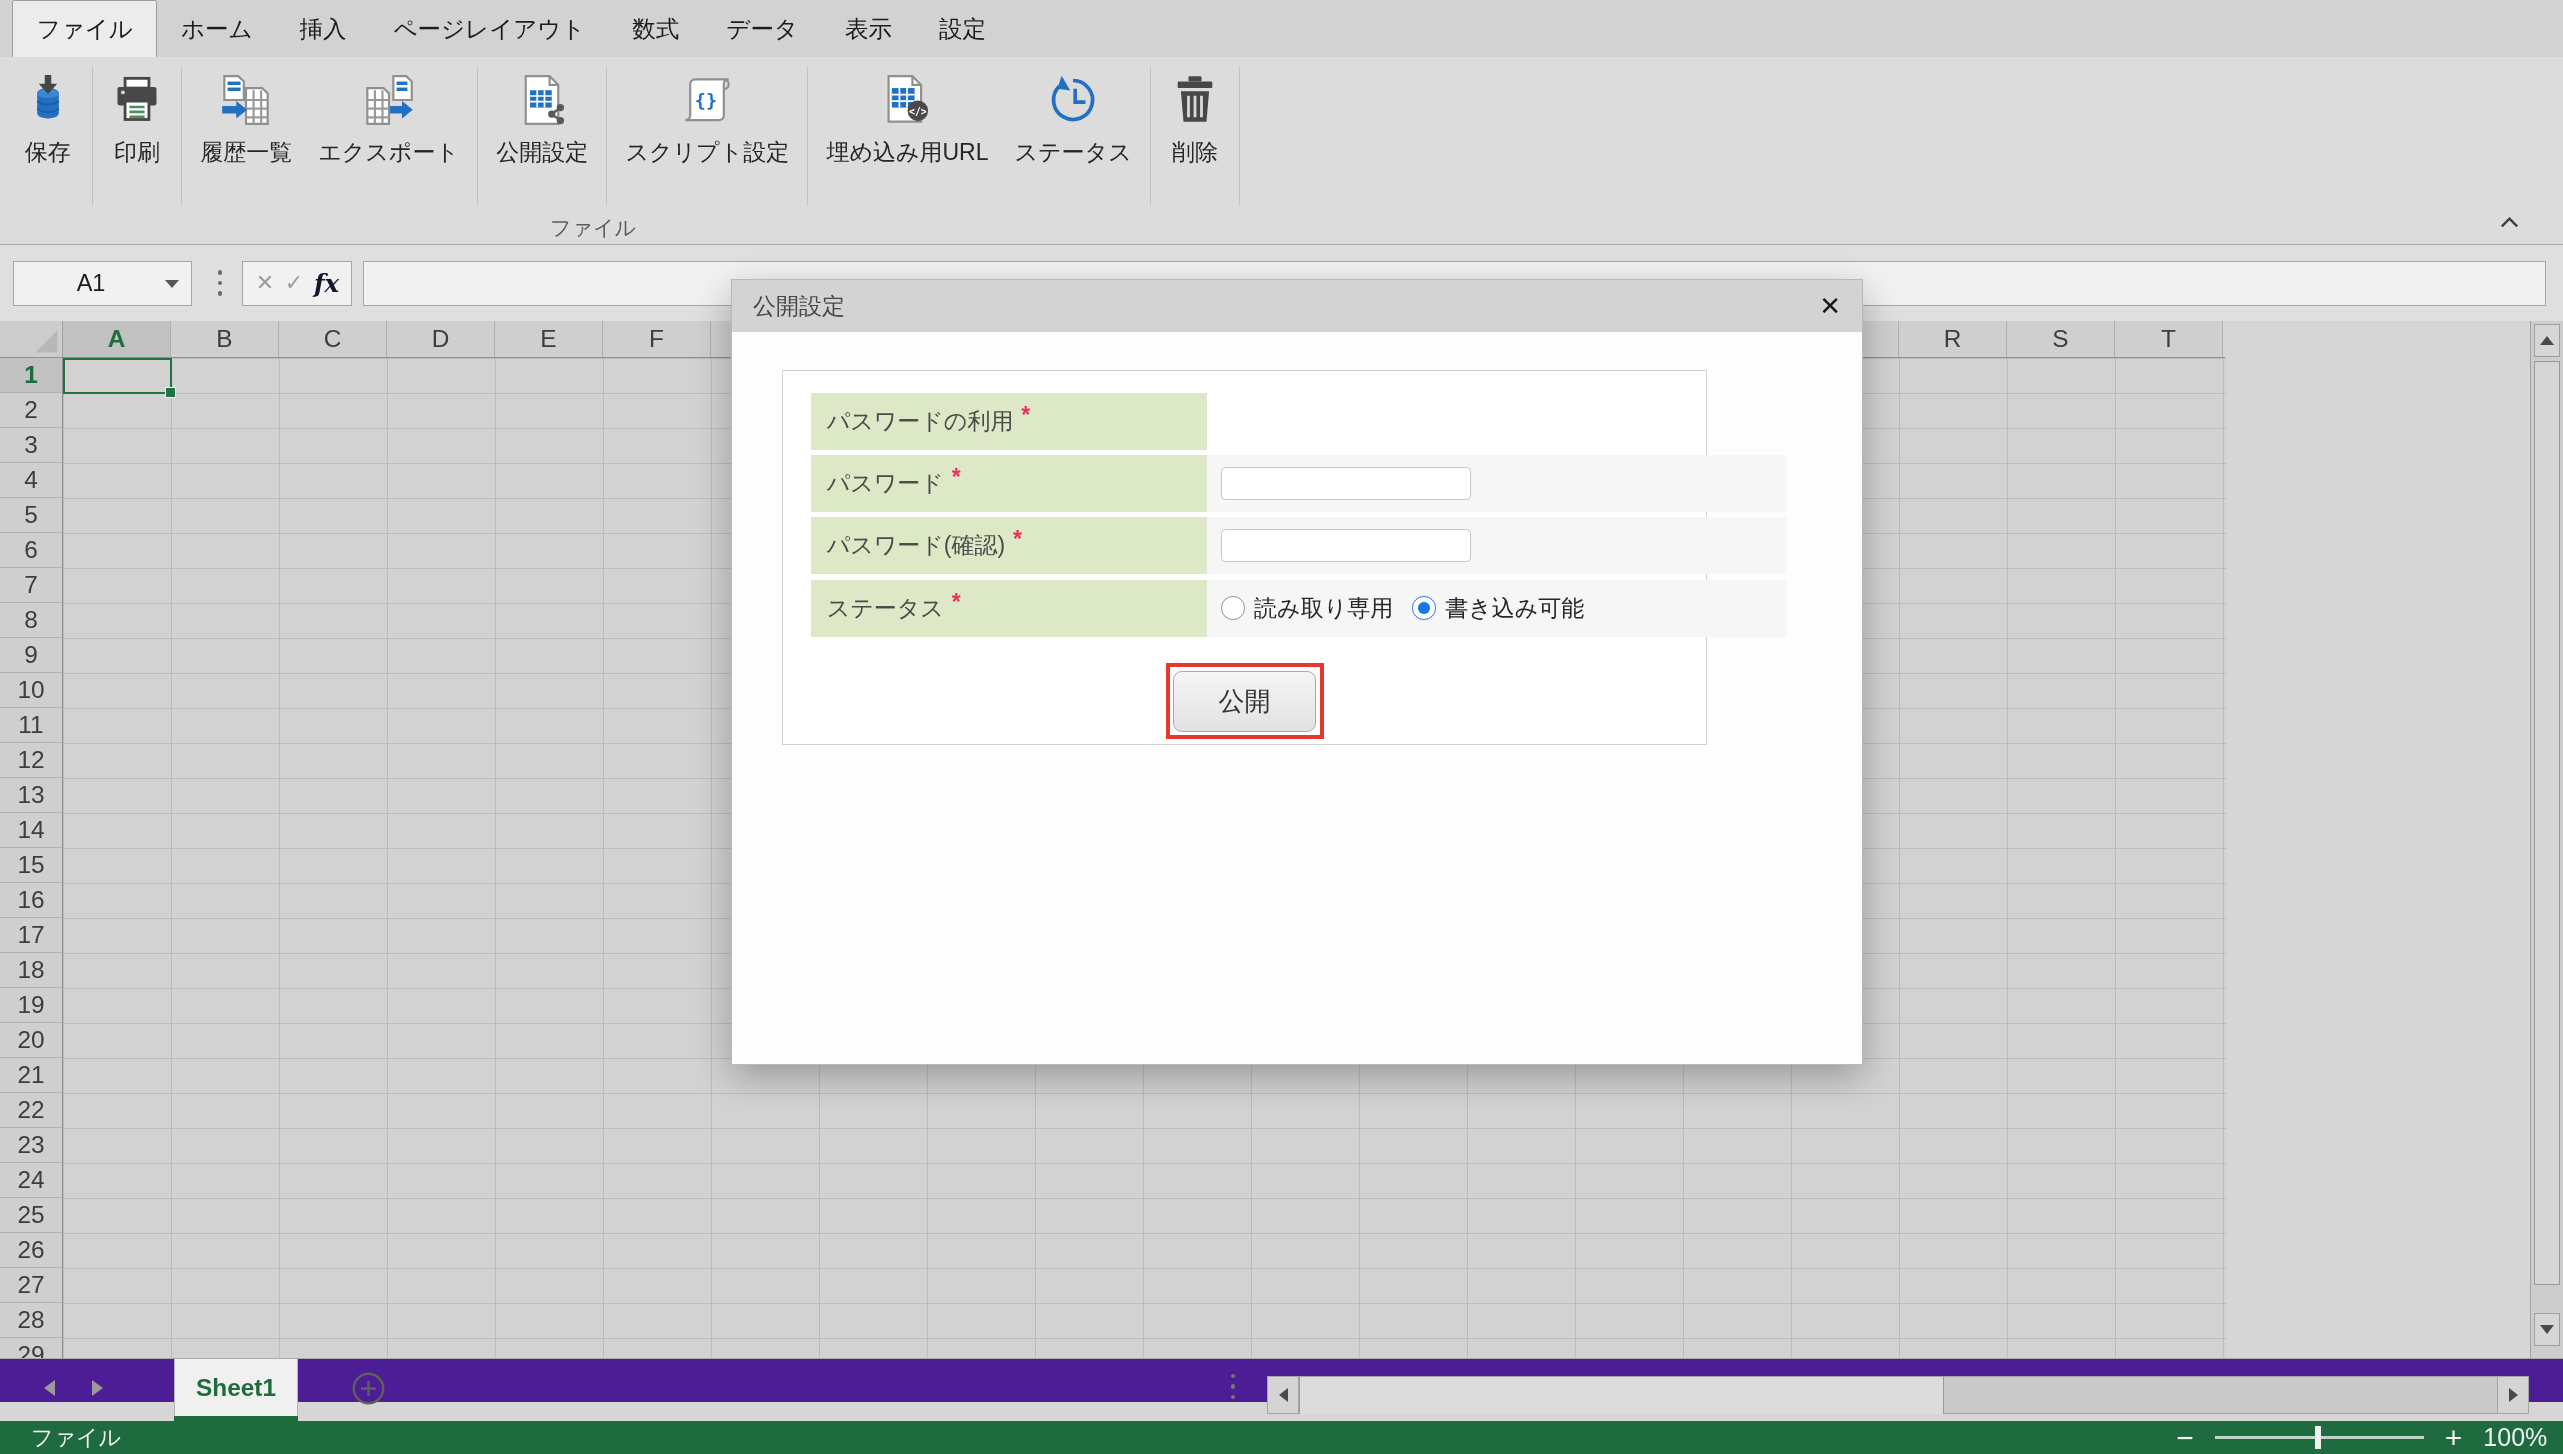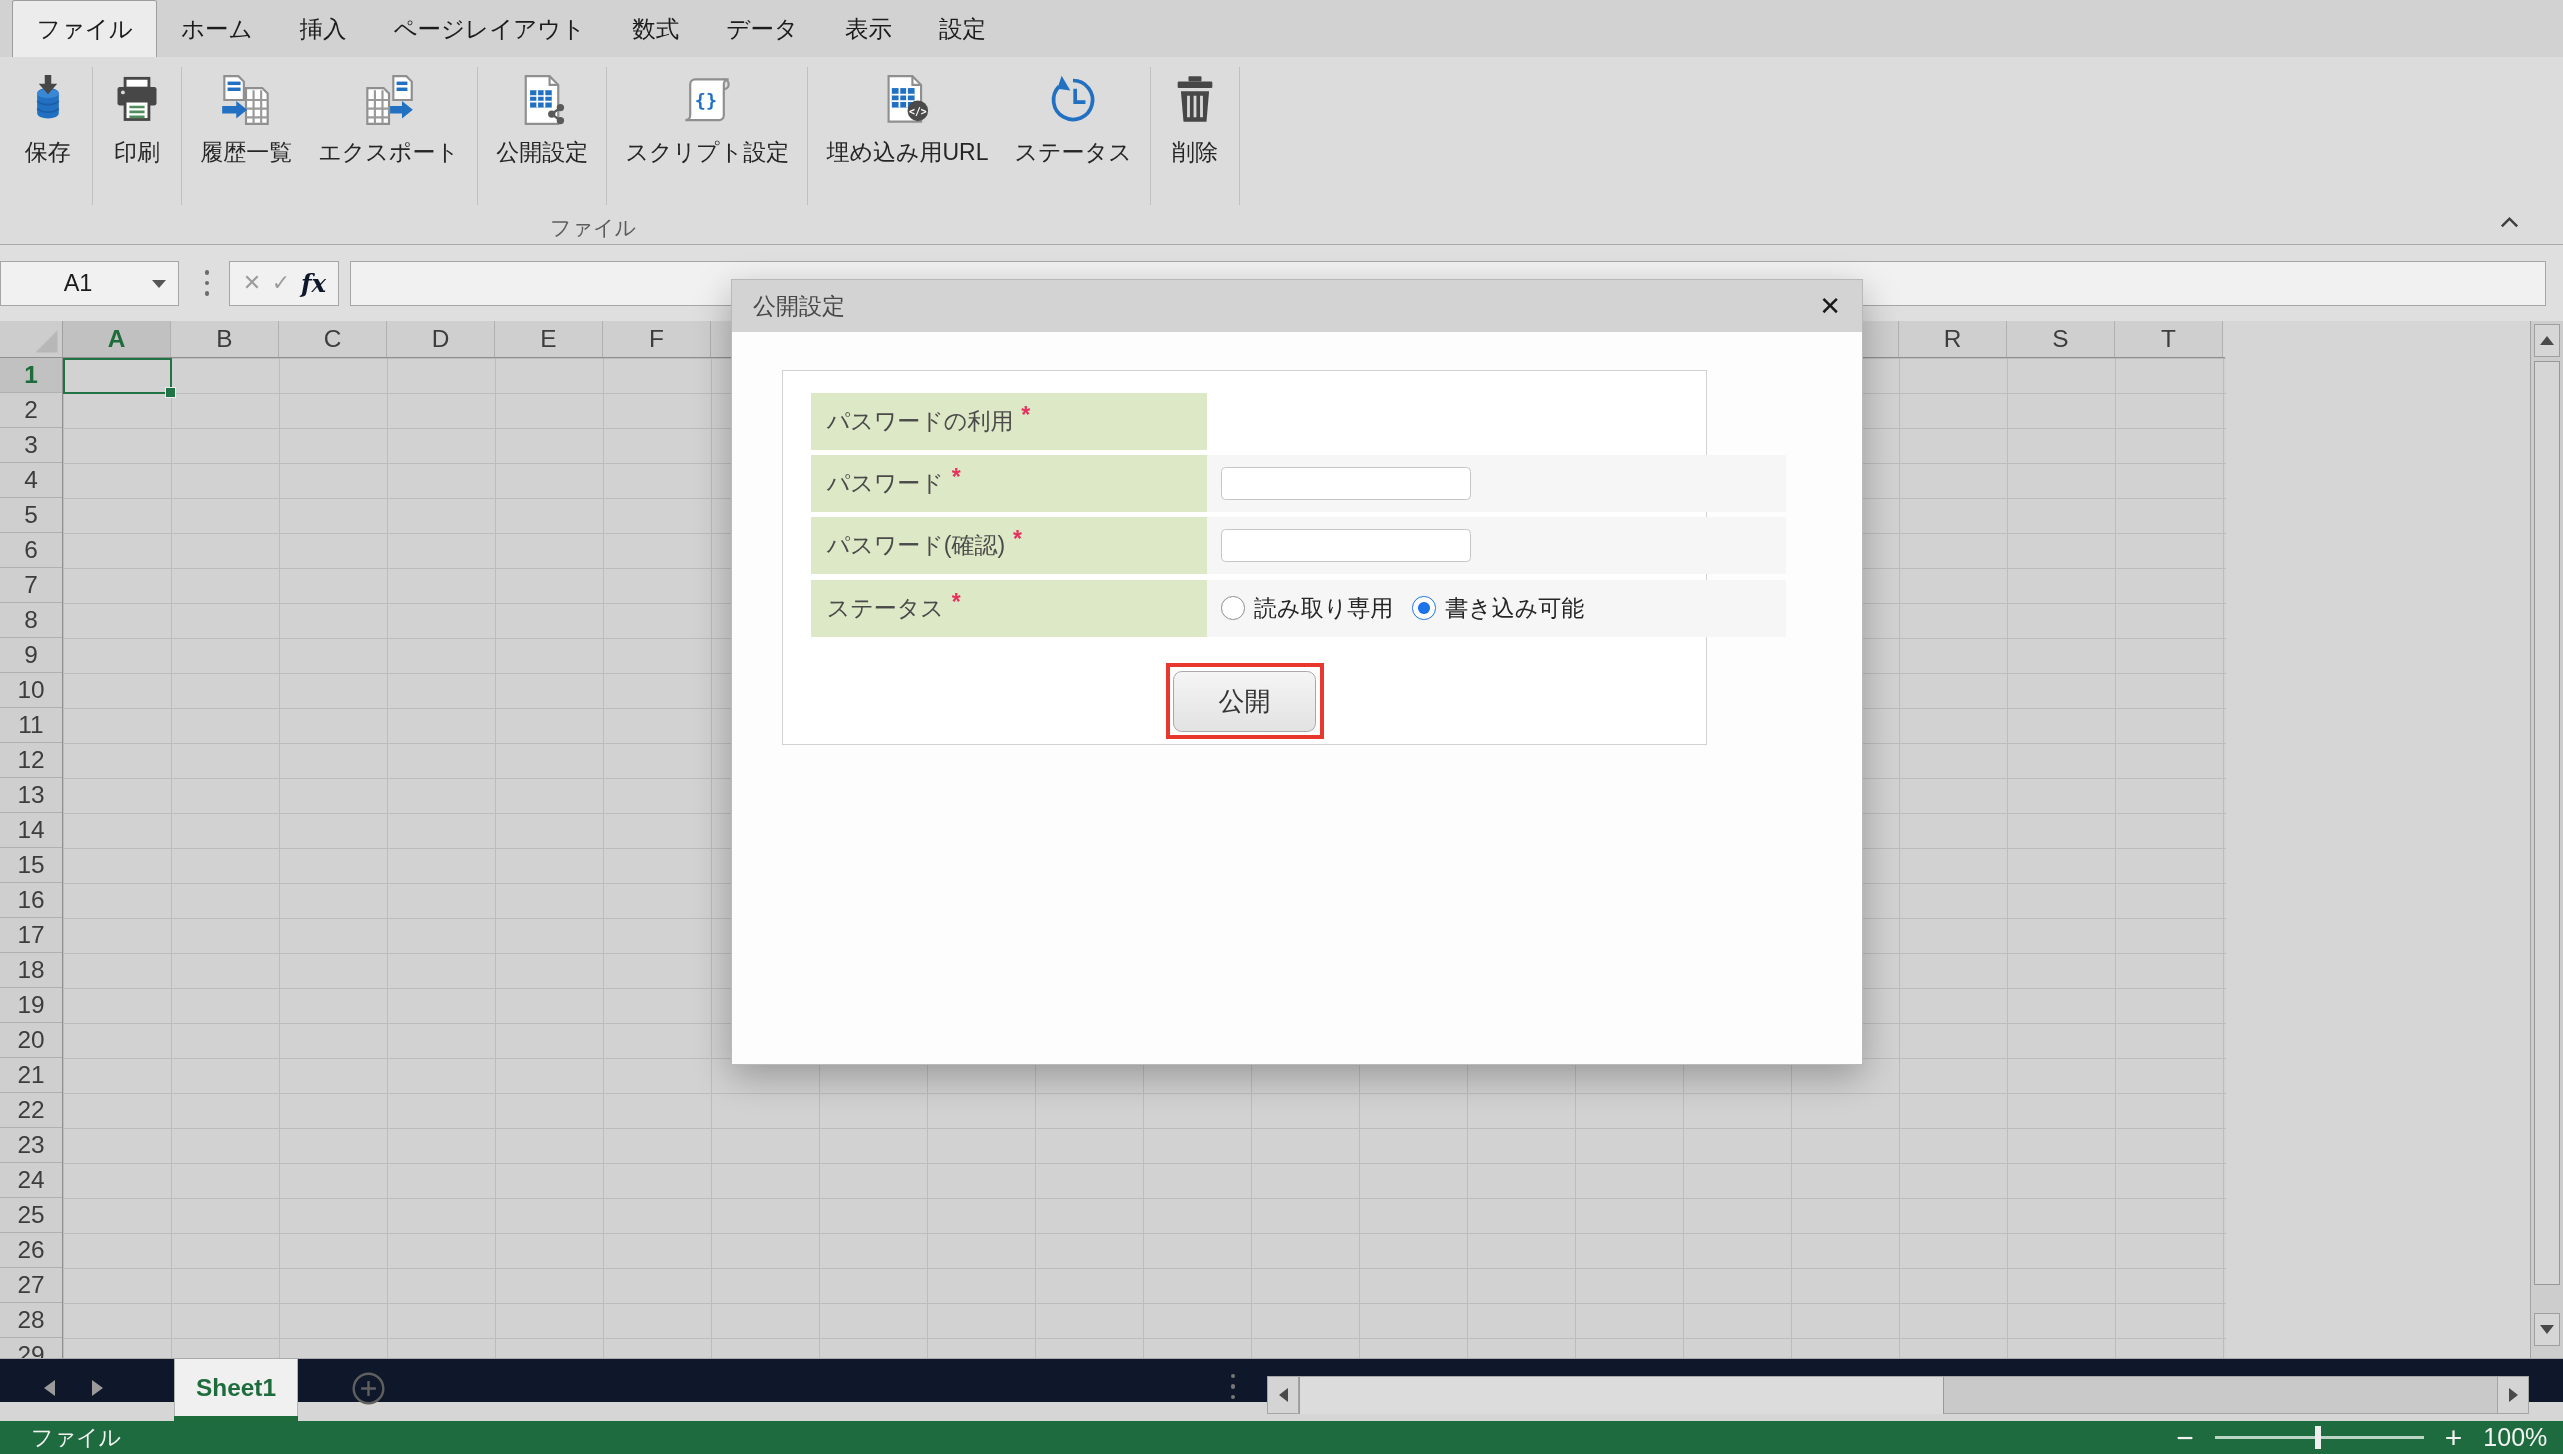--- a/index.html
+++ b/index.html
@@ -17,21 +17,21 @@
   .rbtn{display:flex;flex-direction:column;align-items:center;padding:3.5px 13px;}
   .ricon{width:52px;height:52px;margin-top:5.2px;}
   .ricon svg{width:52px;height:52px;display:block;}
   .rlabel{margin-top:10.5px;font-size:23px;color:#262626;white-space:nowrap;}
   .rdiv{width:0.9px;background:#c0c0c0;margin:1.7px 5.2px;}
   .rgroup{position:absolute;left:0;top:157px;width:1186px;text-align:center;font-size:21px;color:#5d5d5d;}
   .rcollapse{position:absolute;right:38px;bottom:10.5px;width:31px;height:23px;}
 
   
   .formulabar{position:absolute;top:245px;left:0;width:100%;height:76px;background:#dfdfdf;display:flex;align-items:center;}
-  .namebox{width:179px;height:45px;background:#f1f1f1;border:0.9px solid #a6a6a6;box-sizing:border-box;
+  .namebox{margin-left:13px;width:179px;height:45px;background:#f1f1f1;border:0.9px solid #a6a6a6;box-sizing:border-box;
            display:flex;align-items:center;justify-content:center;position:relative;}
   .nbtext{font-size:23.5px;color:#1b1b1b;margin-right:23px;}
   .nb-arrow{position:absolute;right:12.2px;top:18.3px;width:0;height:0;border-left:7px solid transparent;border-right:7px solid transparent;border-top:8.7px solid #555;}
   .fb-dots{display:flex;flex-direction:column;align-items:center;gap:6.1px;margin-left:19px;width:17.4px;}
   .fb-dots i{width:4.4px;height:4.4px;border-radius:50%;background:#6b6b6b;}
   .fxgroup{margin-left:14px;width:110px;height:45px;background:#f1f1f1;border:0.9px solid #a6a6a6;box-sizing:border-box;
            display:flex;align-items:center;justify-content:space-around;padding:0 7px;}
   .fx-x,.fx-check{font-size:22px;color:#9c9c9c;}
   .fx-fx{font-size:24.4px;color:#0f172a;font-style:italic;font-weight:bold;font-family:"DejaVu Serif","Liberation Serif",serif;}
   .finput{flex:1;height:45px;margin-left:10.5px;margin-right:17.4px;background:#f1f1f1;border:0.9px solid #a6a6a6;box-sizing:border-box;
@@ -56,21 +56,21 @@
   .fill-handle{position:absolute;right:-6.1px;bottom:-6.1px;width:11.3px;height:11.3px;background:#217346;border:1.7px solid #ededed;box-sizing:border-box;}
   .vscroll{position:absolute;top:0;right:0;width:33px;height:100%;background:#cdcdcd;border-left:0.9px solid #a3a3a3;box-sizing:border-box;}
   .vs-btn{position:absolute;left:2.6px;width:26px;height:33px;background:#d6d6d6;border:0.9px solid #9f9f9f;box-sizing:border-box;
           display:flex;align-items:center;justify-content:center;}
   .vs-up{top:2.6px;}.vs-down{bottom:12.2px;}
   .tri-up{width:0;height:0;border-left:7.8px solid transparent;border-right:7.8px solid transparent;border-bottom:9.6px solid #4a4a4a;}
   .tri-down{width:0;height:0;border-left:7.8px solid transparent;border-right:7.8px solid transparent;border-top:9.6px solid #4a4a4a;}
   .vs-thumb{position:absolute;left:2.6px;top:40px;width:26px;height:924px;background:#d6d6d6;border:0.9px solid #989898;box-sizing:border-box;}
 
   
-  .tabbar{position:absolute;top:1358px;left:0;width:100%;height:44px;background:#0f172a;border-top:0.9px solid #ababab;box-sizing:border-box;}
+  .tabbar{position:absolute;top:1358px;left:0;width:100%;height:44px;background:#4c1d95;border-top:0.9px solid #ababab;box-sizing:border-box;}
   .ts-tri{position:absolute;top:21px;width:0;height:0;}
   .ts-prev{left:44px;border-top:8.7px solid transparent;border-bottom:8.7px solid transparent;border-right:11.3px solid #9a9a9a;}
   .ts-next{left:92px;border-top:8.7px solid transparent;border-bottom:8.7px solid transparent;border-left:11.3px solid #9a9a9a;}
   .sheettab{position:absolute;left:174px;top:0;width:124px;height:58px;background:#f0f0f0;border-left:0.9px solid #b5b5b5;border-right:0.9px solid #b5b5b5;
             box-sizing:border-box;display:flex;align-items:center;justify-content:center;}
   .sheettab span{font-size:24.4px;font-weight:bold;color:#1e6b3c;}
   .tab-underline{position:absolute;left:-0.9px;right:-0.9px;bottom:-3.5px;height:4.4px;background:#1e6b3c;}
   .addsheet{position:absolute;left:350px;top:11.3px;width:37px;height:37px;}
   .tab-dots{position:absolute;left:1231px;top:15px;display:flex;flex-direction:column;gap:6.1px;align-items:center;}
   .tab-dots i{width:4.4px;height:4.4px;background:#777;border-radius:50%;}

